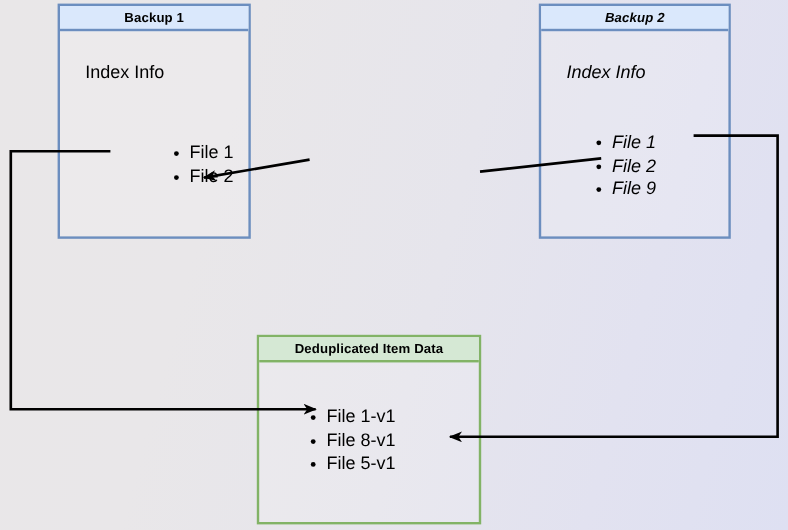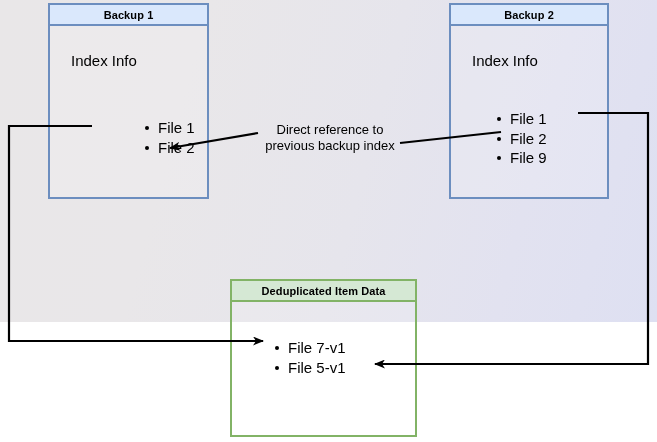--- a/index.html
+++ b/index.html
@@ -3,21 +3,21 @@
 <meta charset="utf-8">
 <style>
   html,body{margin:0;padding:0;}
   body{
     width:657px;height:442px;
     font-family:"Liberation Sans","DejaVu Sans",sans-serif;
     overflow:hidden;
   }
   #canvas{
     position:relative;
-    width:657px;height:322px;
+    width:657px;height:442px;
     background:linear-gradient(105deg,#e9e7e8 0%,#e9e7e9 28%,#e6e5ec 55%,#e2e2f0 78%,#dee0f2 100%);
   }
   .box{
     position:absolute;
     box-sizing:border-box;
     border:2px solid #6c8ebf;
     background:rgba(255,255,255,0.14);
   }
   .box.green{ border-color:#82b366; }
   .box-header{
@@ -85,53 +85,52 @@
     <div class="box-header">Backup 1</div>
     <div class="box-body">
       <div class="index-label" style="left:21px;top:26px;">Index Info</div>
       <ul class="filelist" style="left:93px;top:92px;">
         <li>File 1</li>
         <li>File 2</li>
       </ul>
     </div>
   </div>
 
-  <div class="box" style="left:449px;top:3px;width:160px;height:196px;">
+  <div class="box" style="left:449px;top:3px;width:160px;height:196px;font-style:italic;">
     <div class="box-header">Backup 2</div>
     <div class="box-body">
       <div class="index-label" style="left:21px;top:26px;">Index Info</div>
       <ul class="filelist" style="left:44px;top:83px;">
         <li>File 1</li>
         <li>File 2</li>
         <li>File 9</li>
       </ul>
     </div>
   </div>
 
-  <div class="box green" style="left:230px;top:279px;width:187px;height:158px;">
+  <div class="box green" style="left:214px;top:279px;width:187px;height:158px;">
     <div class="box-header">Deduplicated Item Data</div>
     <div class="box-body">
       <ul class="filelist" style="left:41px;top:36px;">
-        <li>File 7-v1</li>
+        <li>File 1-v1</li>
+        <li>File 8-v1</li>
         <li>File 5-v1</li>
       </ul>
     </div>
   </div>
 
   <svg class="edges" viewBox="0 0 657 442" xmlns="http://www.w3.org/2000/svg">
     <defs>
       <marker id="ahead" markerWidth="11" markerHeight="9" refX="10" refY="4.5" orient="auto" markerUnits="userSpaceOnUse">
         <path d="M0,0 L11,4.5 L0,9 L3,4.5 Z" fill="#000"></path>
       </marker>
     </defs>
 
     <path d="M92,126 L9,126 L9,341 L263,341" fill="none" stroke="#000" stroke-width="2.2" marker-end="url(#ahead)"></path>
 
     <path d="M578,113 L648,113 L648,364 L375,364" fill="none" stroke="#000" stroke-width="2.2" marker-end="url(#ahead)"></path>
 
     <path d="M501,132 L400,143" fill="none" stroke="#000" stroke-width="2.2"></path>
     <path d="M258,133 L170,148" fill="none" stroke="#000" stroke-width="2.2" marker-end="url(#ahead)"></path>
   </svg>
 
-  <div class="center-label" style="left:248px;top:122px;width:164px;">Direct reference to
-previous backup index</div>
 
 </div>
 
 </body></html>

